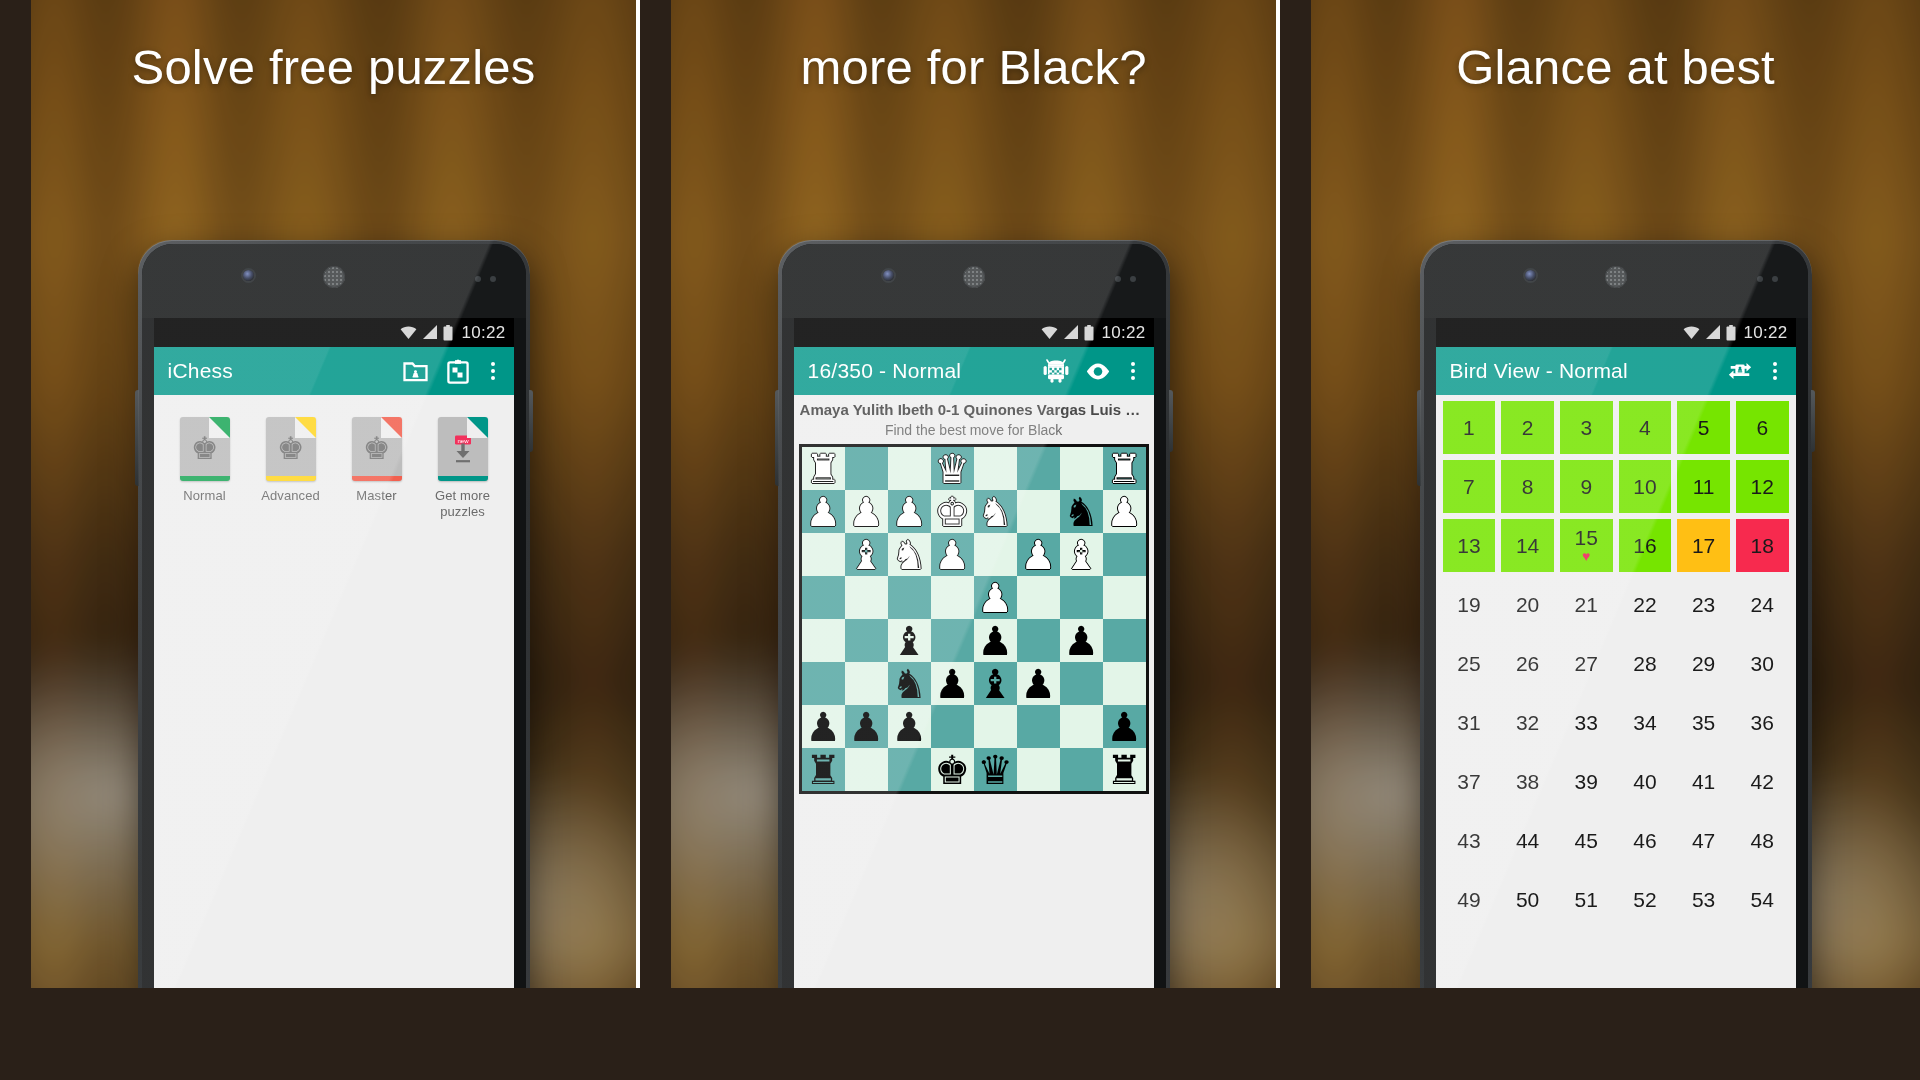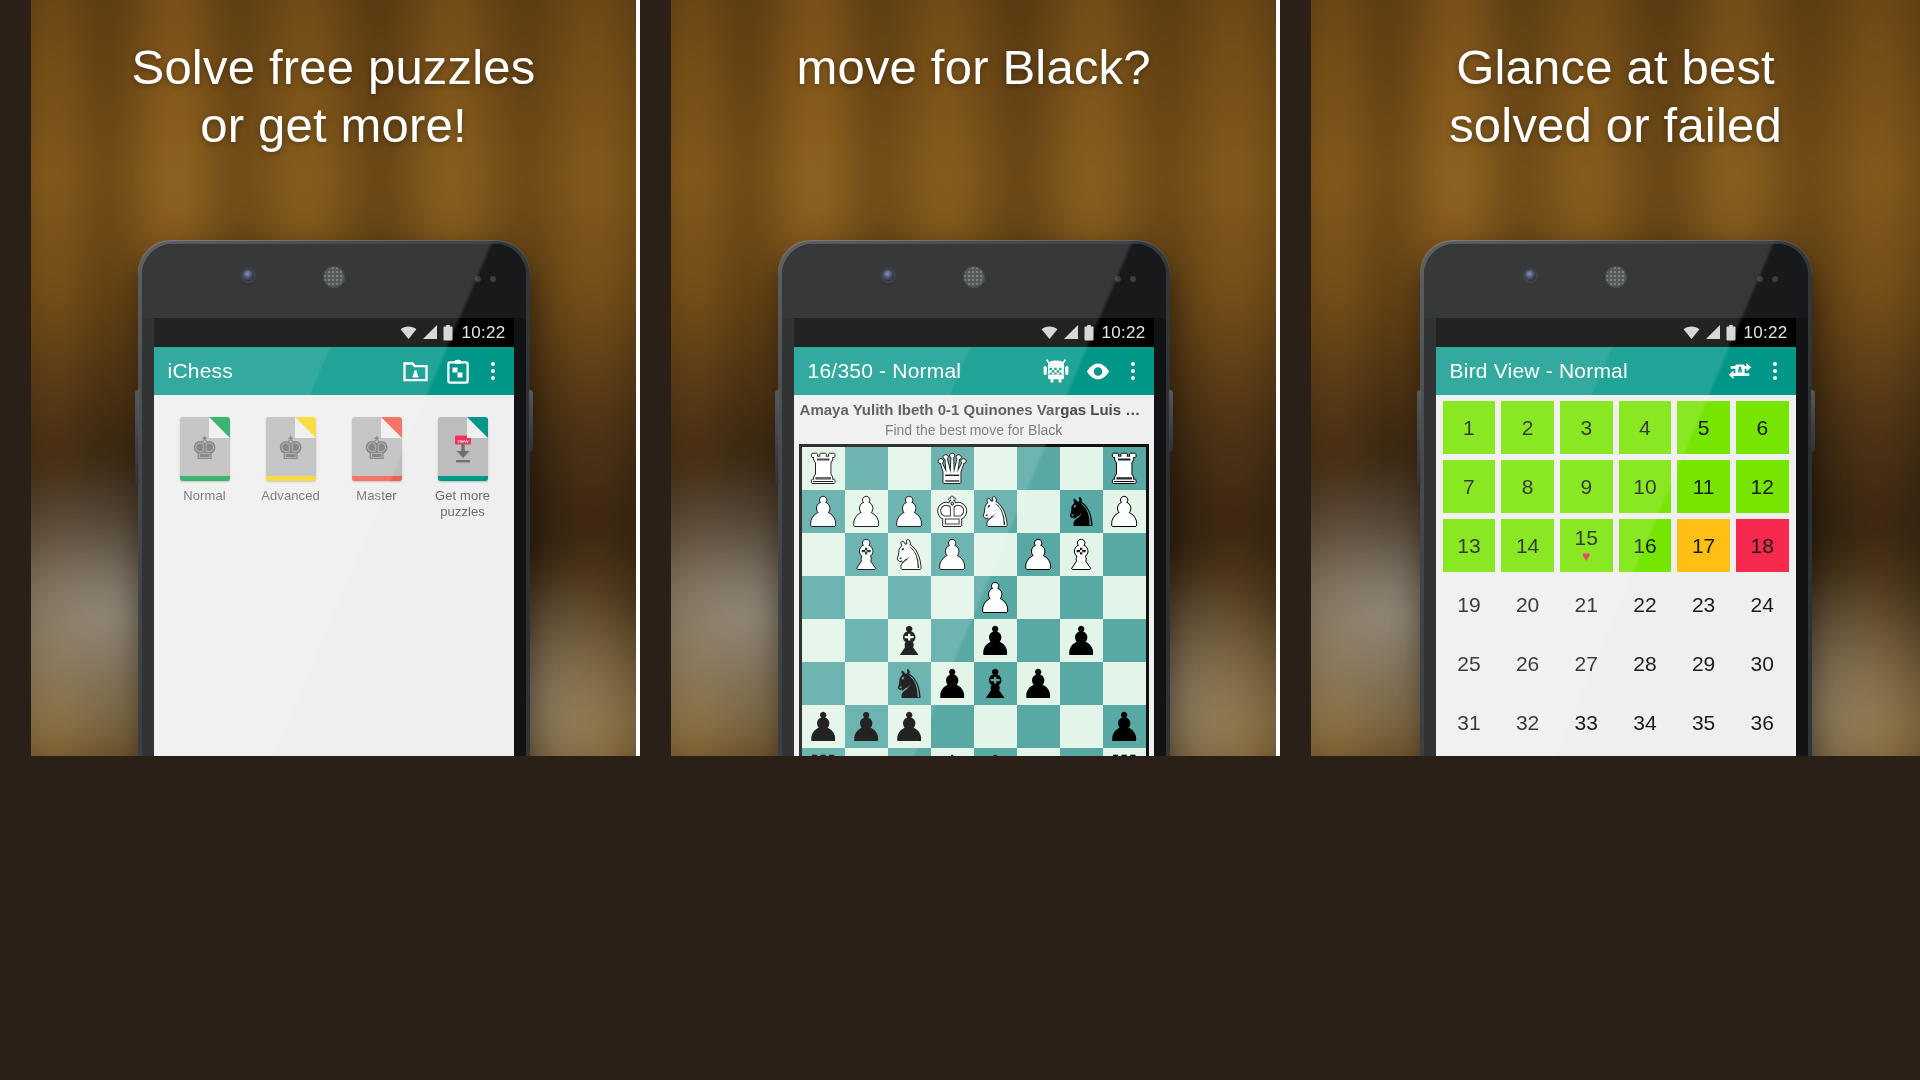--- a/index.html
+++ b/index.html
@@ -6,21 +6,21 @@
   html, body { width: 1920px; height: 1080px; overflow: hidden; }
   body {
     font-family: "Liberation Sans", sans-serif;
     background: #2a2018;
   }
   .stage { position: relative; width: 1920px; height: 1080px; display: flex; }
 
   
   .panel {
     position: relative;
-    width: 640px; height: 756px;
+    width: 640px; height: 988px;
     overflow: hidden;
     border-right: 4px solid #ffffff;
     margin-left: 31px;
   }
   .panel:last-child { border-right: none; }
 
   
   .bg {
     position: absolute; inset: -40px;
     background:
@@ -244,21 +244,20 @@
 <body>
 
 <div class="stage">
 
   <div class="panel">
     <div class="bg"></div>
     <div class="bg-dark"></div>
 
     <div class="headline">
       <div>Solve free puzzles</div>
-      <div>or get more!</div>
     </div>
 
     <div class="phone">
       <div class="phone-body">
         <div class="phone-face">
           <div class="bezel-top">
             <div class="cam"></div>
             <div class="speaker"></div>
             <div class="sensors">
                 <i></i>
@@ -380,21 +379,21 @@
       <div class="btn-side" style="top:150px;height:62px;"></div>
       <div class="btn-vol" style="top:150px;height:96px;"></div>
     </div>
   </div>
 
   <div class="panel">
     <div class="bg"></div>
     <div class="bg-dark"></div>
 
     <div class="headline">
-      <div>move for Black?</div>
+      <div>more for Black?</div>
     </div>
 
     <div class="phone">
       <div class="phone-body">
         <div class="phone-face">
           <div class="bezel-top">
             <div class="cam"></div>
             <div class="speaker"></div>
             <div class="sensors">
                 <i></i>
@@ -607,21 +606,20 @@
       <div class="btn-vol" style="top:150px;height:96px;"></div>
     </div>
   </div>
 
   <div class="panel">
     <div class="bg"></div>
     <div class="bg-dark"></div>
 
     <div class="headline">
       <div>Glance at best</div>
-      <div>solved or failed</div>
     </div>
 
     <div class="phone">
       <div class="phone-body">
         <div class="phone-face">
           <div class="bezel-top">
             <div class="cam"></div>
             <div class="speaker"></div>
             <div class="sensors">
                 <i></i>

